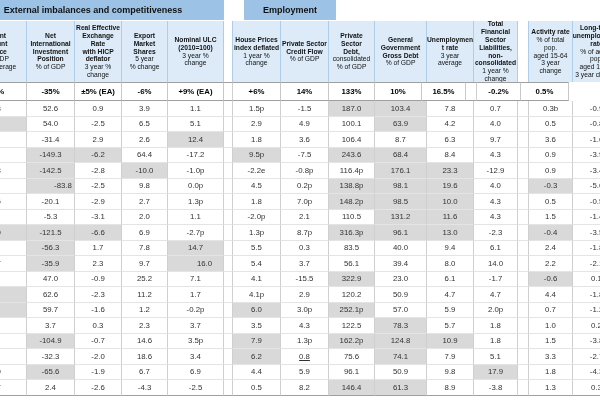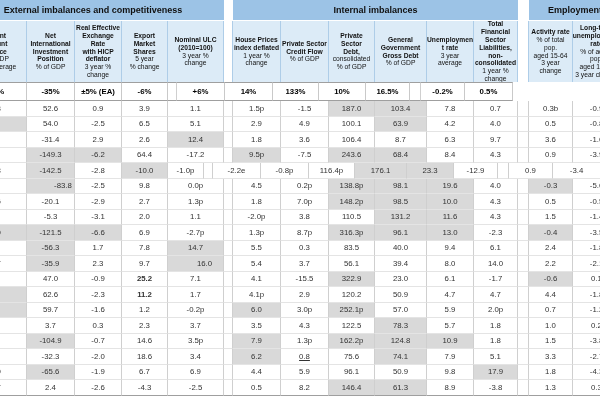--- a/index.html
+++ b/index.html
@@ -59,21 +59,20 @@
 </style>
 </head>
 <body>
 
 <div id="screen">
   <div class="tbl">
 
     <div class="row">
       <div class="gcell g1">External imbalances and competitiveness</div>
       <div class="gap-g"></div>
-      <div class="gcell g2">Internal imbalances</div>
       <div class="gap-g2"></div>
       <div class="gcell g3">Employment</div>
     </div>
 
     <div class="row" id="header-row">
         <div class="hcell" style="width: 65px;">
           <span class="ht">Current
 Account
 Balance</span>
           <span class="hs">% of GDP
@@ -157,20 +156,21 @@
           <span class="hs">% of active pop.
 aged 15-74
 3 year change</span>
         </div>
       </div>
     <div class="row" id="threshold-row">
         <div class="tcell" style="width: 65px;">-4/6%</div>
         <div class="tcell" style="width: 48px;">-35%</div>
         <div class="tcell" style="width: 47px;">±5% (EA)</div>
         <div class="tcell" style="width: 46px;">-6%</div>
+        <div class="tcell" style="width: 56px;">+9% (EA)</div>
         <div class="gap-c th w1"></div>
         <div class="tcell" style="width: 48px;">+6%</div>
         <div class="tcell" style="width: 48px;">14%</div>
         <div class="tcell" style="width: 46px;">133%</div>
         <div class="tcell" style="width: 47px;">10%</div>
         <div class="tcell" style="width: 44px;">16.5%</div>
         <div class="gap-c th w2"></div>
         <div class="tcell" style="width: 44px; text-align: right;">-0.2%</div>
         <div class="tcell" style="width: 48px;">0.5%</div>
       </div>
@@ -241,21 +241,21 @@
           <div class="dcell" style="width: 44px;">4.3</div>
           <div class="gap-c dh w2"></div>
           <div class="dcell" style="width: 44px;">0.9</div>
           <div class="dcell" style="width: 48px;">-3.9</div>
         </div>
         <div class="row">
           <div class="dcell" style="width: 65px;">-1.8</div>
           <div class="dcell flag" style="width: 48px;">-142.5</div>
           <div class="dcell" style="width: 47px;">-2.8</div>
           <div class="dcell flag" style="width: 46px;">-10.0</div>
-          <div class="dcell" style="width: 36px;">-1.0p</div>
+          <div class="dcell" style="width: 56px;">-1.0p</div>
           <div class="gap-c dh w1"></div>
           <div class="dcell" style="width: 48px;">-2.2e</div>
           <div class="dcell" style="width: 48px;">-0.8p</div>
           <div class="dcell" style="width: 46px;">116.4p</div>
           <div class="dcell flag" style="width: 52px;">176.1</div>
           <div class="dcell flag" style="width: 47px;">23.3</div>
           <div class="dcell" style="width: 44px;">-12.9</div>
           <div class="gap-c dh w2"></div>
           <div class="dcell" style="width: 44px;">0.9</div>
           <div class="dcell" style="width: 48px;">-3.4</div>
@@ -295,21 +295,21 @@
           <div class="dcell" style="width: 48px;">-0.5</div>
         </div>
         <div class="row">
           <div class="dcell" style="width: 65px;">2.8</div>
           <div class="dcell" style="width: 48px;">-5.3</div>
           <div class="dcell" style="width: 47px;">-3.1</div>
           <div class="dcell" style="width: 46px;">2.0</div>
           <div class="dcell" style="width: 56px;">1.1</div>
           <div class="gap-c dh w1"></div>
           <div class="dcell" style="width: 48px;">-2.0p</div>
-          <div class="dcell" style="width: 48px;">3.8</div>
+          <div class="dcell" style="width: 48px;">2.1</div>
           <div class="dcell" style="width: 46px;">110.5</div>
           <div class="dcell flag" style="width: 52px;">131.2</div>
           <div class="dcell flag" style="width: 47px;">11.6</div>
           <div class="dcell" style="width: 44px;">4.3</div>
           <div class="gap-c dh w2"></div>
           <div class="dcell" style="width: 44px;">1.5</div>
           <div class="dcell" style="width: 48px;">-1.4</div>
         </div>
         <div class="row">
           <div class="dcell flag" style="width: 65px;">-5.0</div>
@@ -359,38 +359,38 @@
           <div class="dcell" style="width: 47px;">8.0</div>
           <div class="dcell" style="width: 44px;">14.0</div>
           <div class="gap-c dh w2"></div>
           <div class="dcell" style="width: 44px;">2.2</div>
           <div class="dcell" style="width: 48px;">-2.1</div>
         </div>
         <div class="row">
           <div class="dcell" style="width: 65px;">5.0</div>
           <div class="dcell" style="width: 48px;">47.0</div>
           <div class="dcell" style="width: 47px;">-0.9</div>
-          <div class="dcell" style="width: 46px; font-weight: bold;">25.2</div>
+          <div class="dcell" style="width: 46px;">25.2</div>
           <div class="dcell" style="width: 56px;">7.1</div>
           <div class="gap-c dh w1"></div>
           <div class="dcell" style="width: 48px;">4.1</div>
           <div class="dcell" style="width: 48px;">-15.5</div>
           <div class="dcell flag" style="width: 46px;">322.9</div>
           <div class="dcell" style="width: 52px;">23.0</div>
           <div class="dcell" style="width: 47px;">6.1</div>
           <div class="dcell" style="width: 44px;">-1.7</div>
           <div class="gap-c dh w2"></div>
           <div class="dcell flag" style="width: 44px;">-0.6</div>
           <div class="dcell" style="width: 48px;">0.1</div>
         </div>
         <div class="row">
           <div class="dcell flag" style="width: 65px;">8.4</div>
           <div class="dcell" style="width: 48px;">62.6</div>
           <div class="dcell" style="width: 47px;">-2.3</div>
-          <div class="dcell" style="width: 46px; font-weight: bold;">11.2</div>
+          <div class="dcell" style="width: 46px;">11.2</div>
           <div class="dcell" style="width: 56px;">1.7</div>
           <div class="gap-c dh w1"></div>
           <div class="dcell" style="width: 48px;">4.1p</div>
           <div class="dcell" style="width: 48px;">2.9</div>
           <div class="dcell" style="width: 46px;">120.2</div>
           <div class="dcell" style="width: 52px;">50.9</div>
           <div class="dcell" style="width: 47px;">4.7</div>
           <div class="dcell" style="width: 44px;">4.7</div>
           <div class="gap-c dh w2"></div>
           <div class="dcell" style="width: 44px;">4.4</div>

